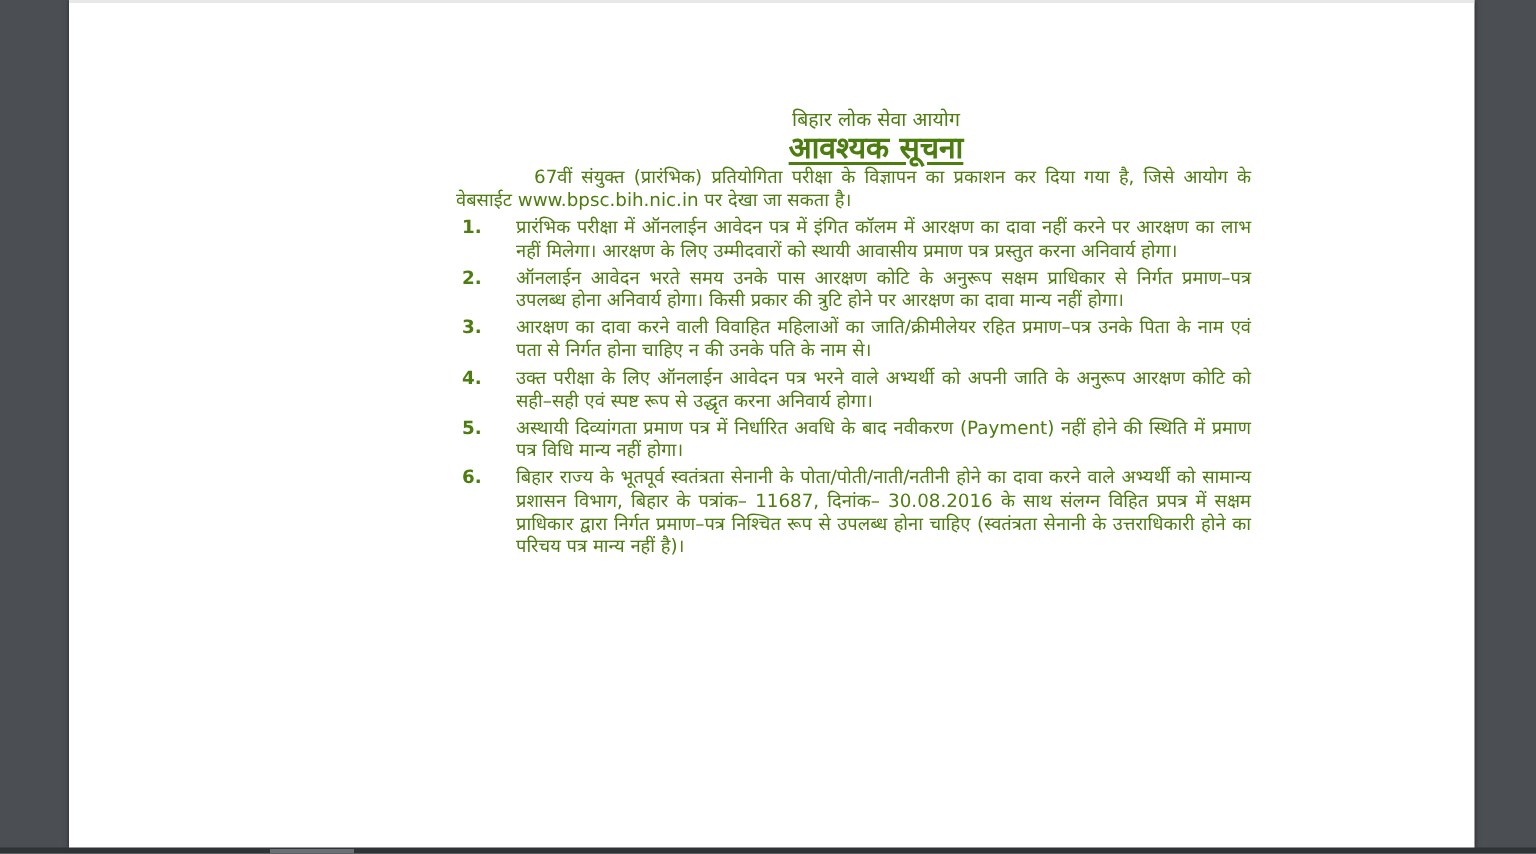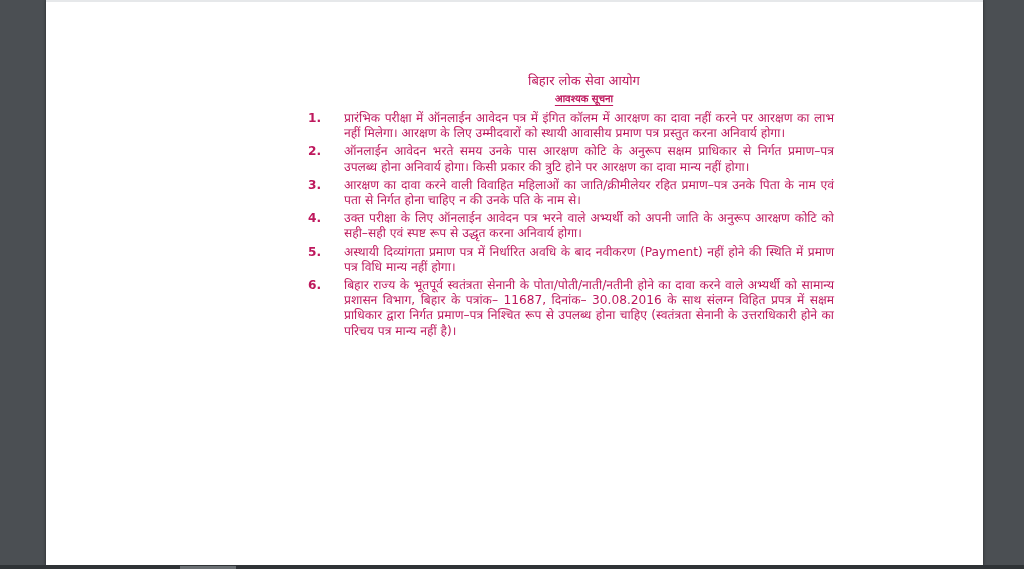--- a/index.html
+++ b/index.html
@@ -30,40 +30,40 @@
     .page-topline {
       position: absolute;
       left: 0; top: 0; width: 100%; height: 2px;
       background: #e6e8ea;
     }
     .content {
       position: absolute;
       left: 258px;
       top: 72px;
       width: 530px;
-      color: #be185d;
+      color: #4d7c0f;
       font-size: 12.2px;
       line-height: 15.2px;
     }
     .header {
       text-align: center;
       margin-left: 30px;
     }
     .header .org {
       font-size: 13px;
       line-height: 17px;
       font-weight: 500;
     }
     .header .addr {
       font-size: 12.5px;
       line-height: 17px;
       font-weight: bold;
     }
     .header .title {
-      font-size: 10px;
+      font-size: 20px;
       line-height: 19px;
       font-weight: bold;
       text-decoration: underline;
       text-underline-offset: 3px;
     }
     .para {
       text-align: justify;
       text-align-last: left;
       margin-top: 3px;
     }
@@ -113,20 +113,23 @@
 <div class="viewer">
   <div class="page">
     <div class="page-topline"></div>
     <div class="content">
 
       <div class="header">
         <div class="org">बिहार लोक सेवा आयोग</div>
         <div class="title">आवश्यक सूचना</div>
       </div>
 
+      <div class="para">
+        <span class="indent"></span><span>67वीं संयुक्त (प्रारंभिक) प्रतियोगिता परीक्षा के विज्ञापन का प्रकाशन कर दिया गया है, जिसे आयोग के वेबसाईट www.bpsc.bih.nic.in पर देखा जा सकता है।</span>
+      </div>
 
 
 
       <div class="list">
         <div class="item">
           <span class="num">1.</span>
           <span class="text">प्रारंभिक परीक्षा में ऑनलाईन आवेदन पत्र में इंगित कॉलम में आरक्षण का दावा नहीं करने पर आरक्षण का लाभ नहीं मिलेगा। आरक्षण के लिए उम्मीदवारों को स्थायी आवासीय प्रमाण पत्र प्रस्तुत करना अनिवार्य होगा।</span>
         </div>
         <div class="item">
           <span class="num">2.</span>

